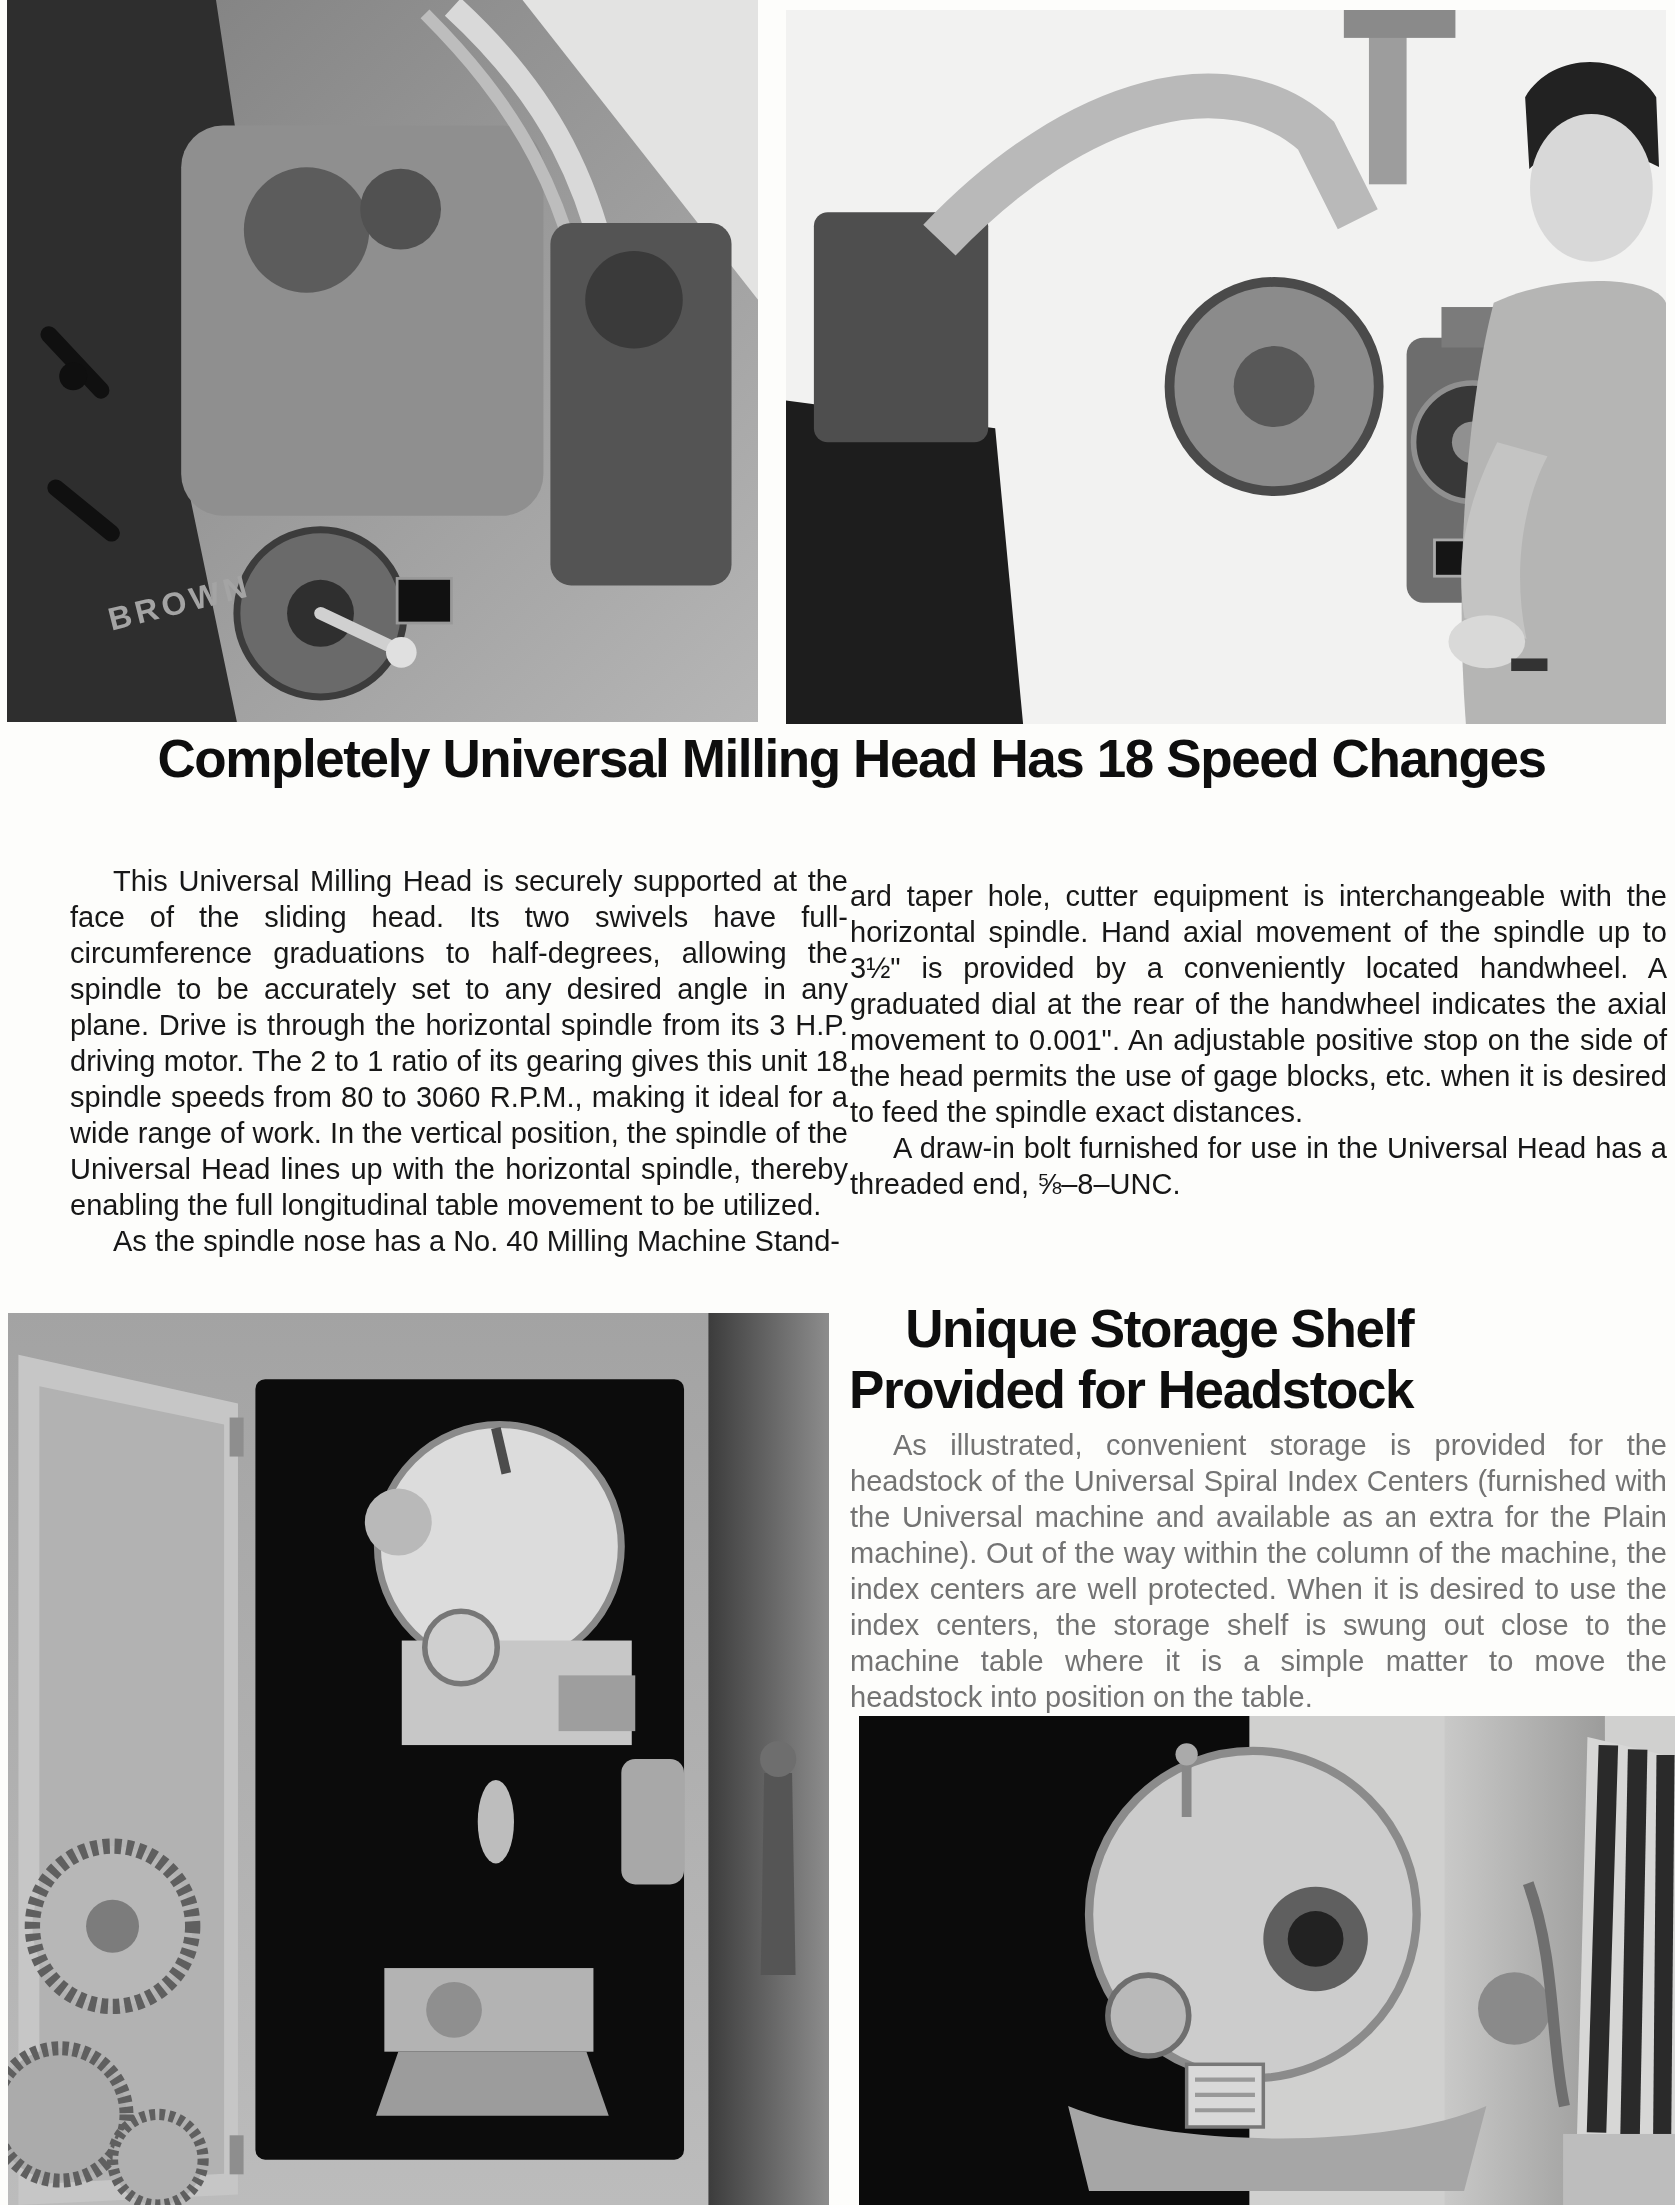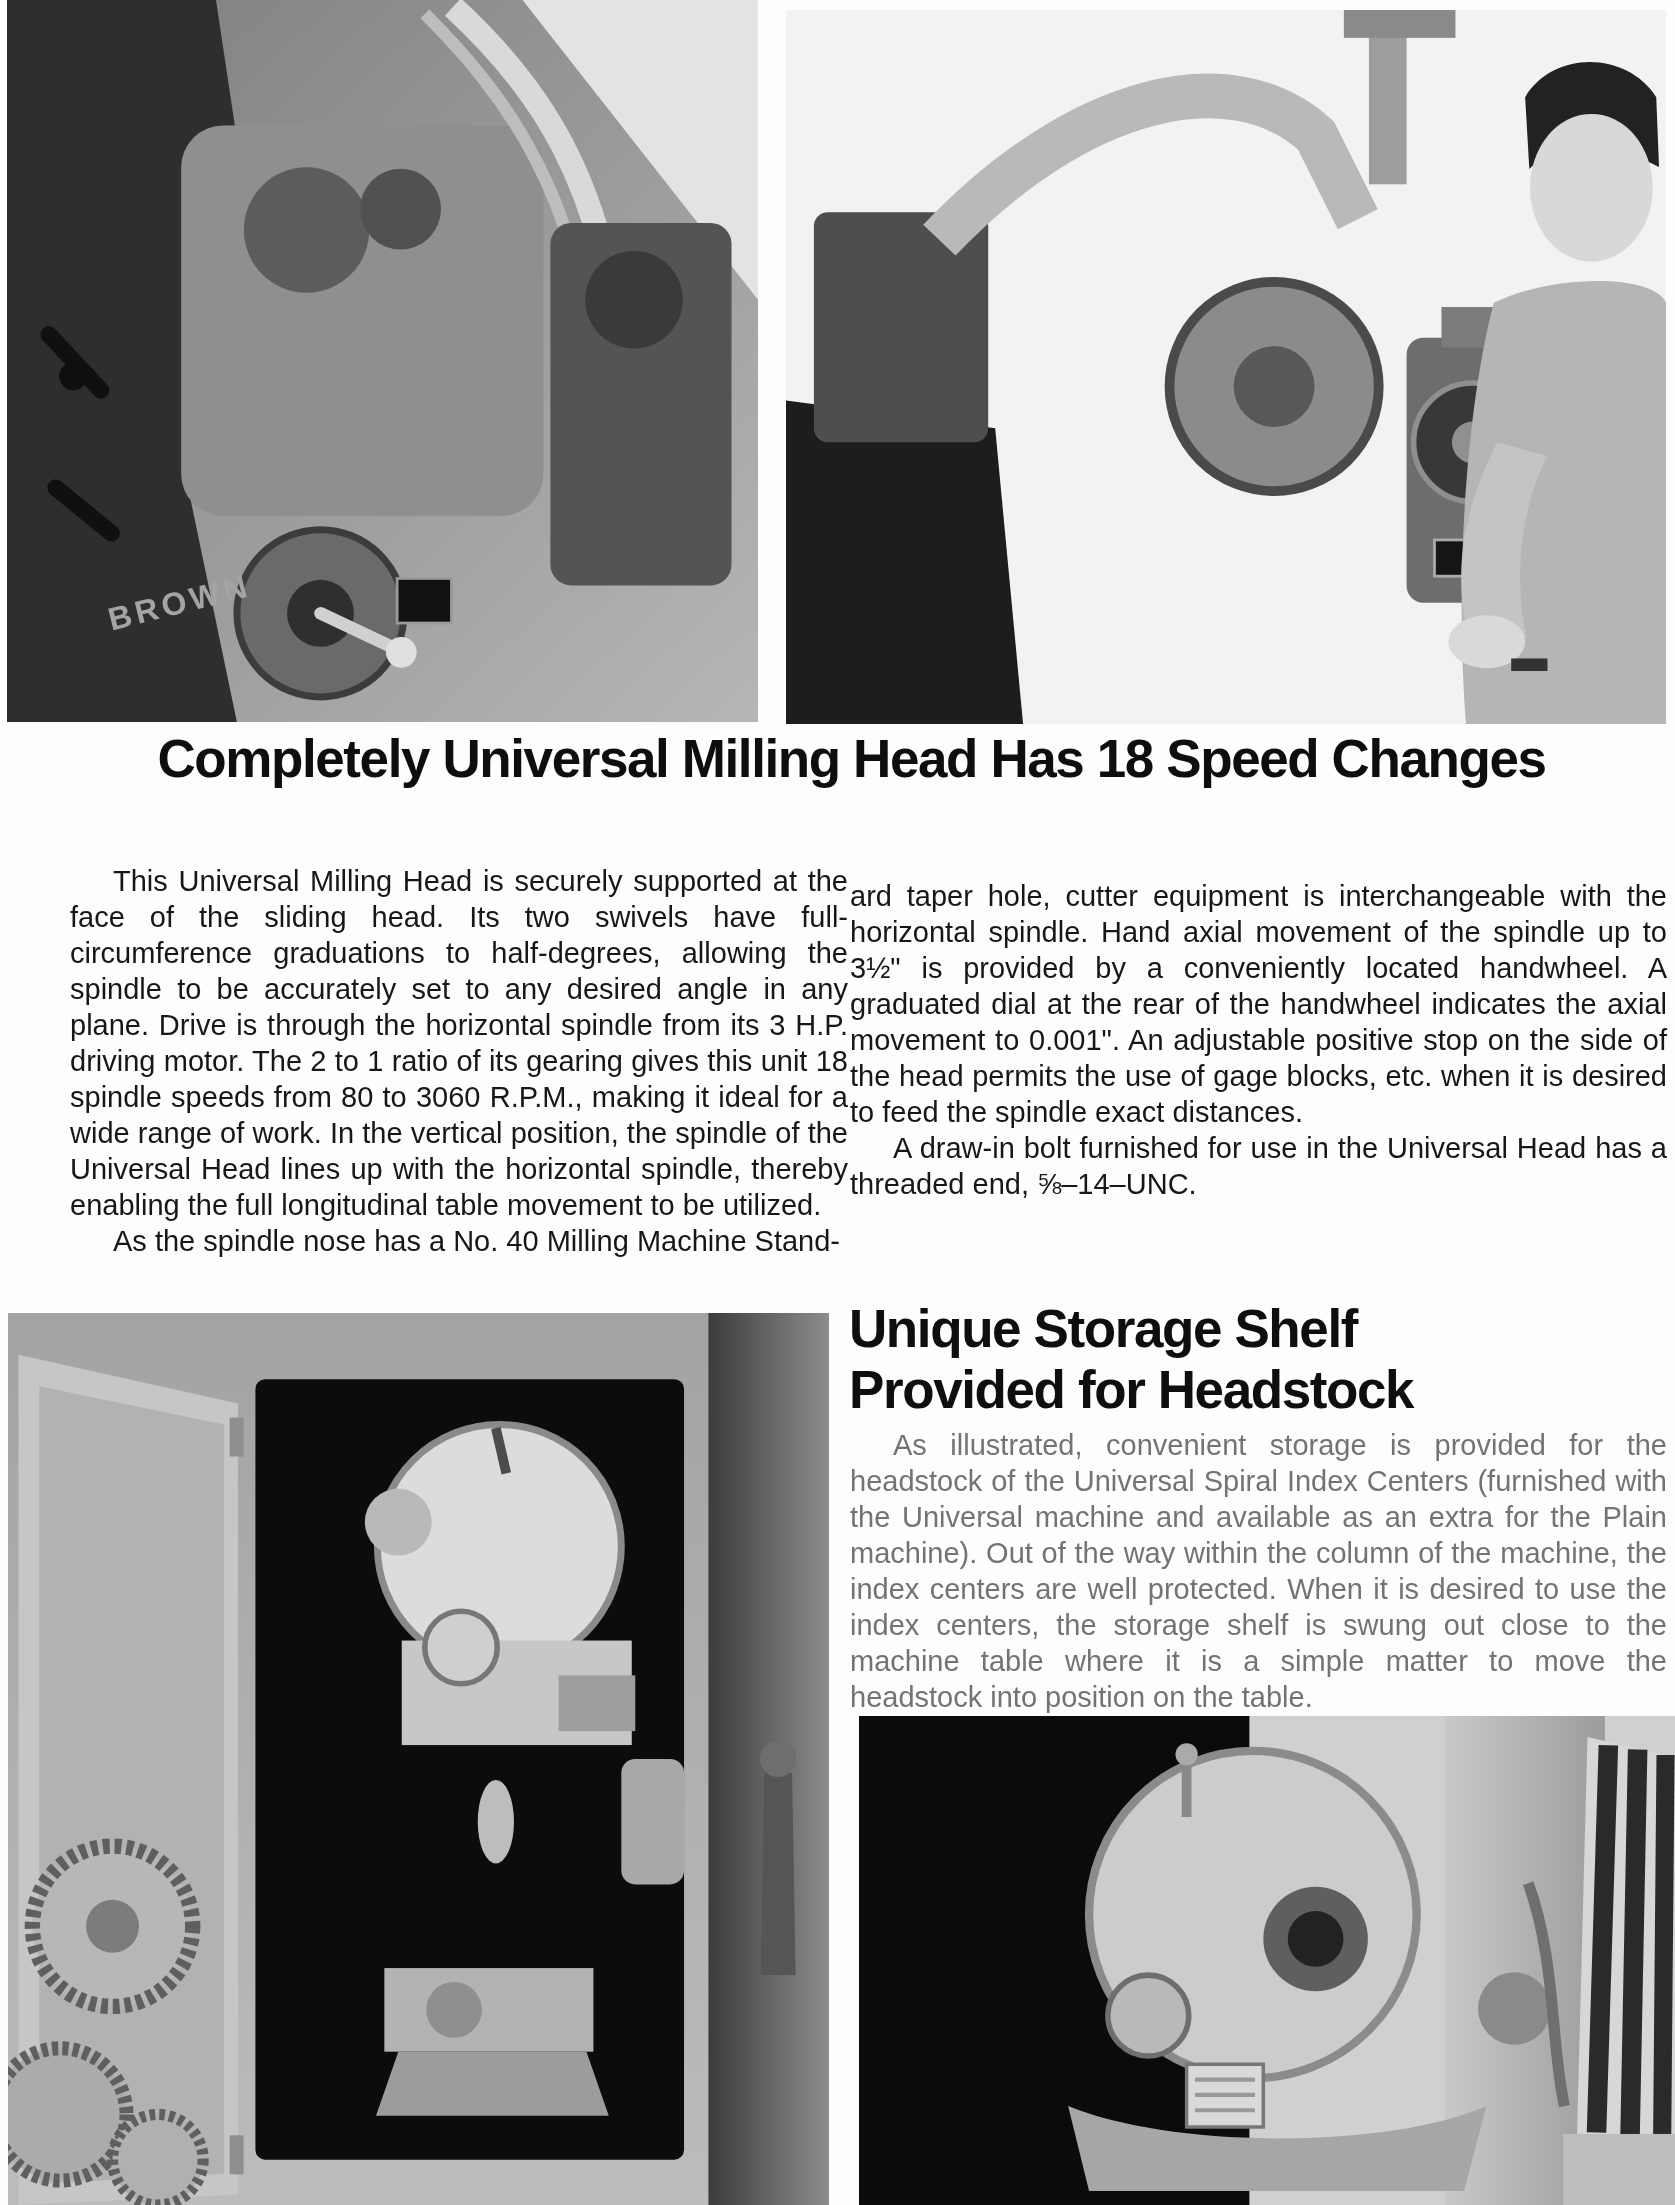--- a/index.html
+++ b/index.html
@@ -20,21 +20,21 @@
     text-align:justify;color:#171717;
   }
   .col-left{left:50px;width:778px;margin-left:20px;}
   .col-right{left:850px;width:817px;margin-top:15px;}
   .col p{margin:0;}
   .indent{text-indent:43px;}
   .headline-secondary{
     position:absolute;left:849px;top:1298px;text-align:left;
     font-weight:700;font-size:53px;line-height:61px;letter-spacing:-1.4px;color:#0e0e0e;
   }
-  .headline-secondary span{display:block;}
+  .headline-secondary span{display:block;text-align:right;}
   .storage-par{
     position:absolute;left:850px;top:1427px;width:817px;
     font-size:29px;line-height:36px;text-align:justify;color:#737373;
   }
   .storage-par p{margin:0;}
 </style>
 </head>
 <body>
 
 <div class="page">
@@ -98,21 +98,21 @@
     <span>Completely Universal Milling Head Has 18 Speed Changes</span>
   </div>
 
   <div class="col col-left">
     <p class="indent">This Universal Milling Head is securely supported at the face of the sliding head. Its two swivels have full-circumference graduations to half-degrees, allowing the spindle to be accurately set to any desired angle in any plane. Drive is through the horizontal spindle from its 3 H.P. driving motor. The 2 to 1 ratio of its gearing gives this unit 18 spindle speeds from 80 to 3060 R.P.M., making it ideal for a wide range of work. In the vertical position, the spindle of the Universal Head lines up with the horizontal spindle, thereby enabling the full longitudinal table movement to be utilized.</p>
     <p class="indent">As the spindle nose has a No. 40 Milling Machine Stand-</p>
   </div>
 
   <div class="col col-right">
     <p>ard taper hole, cutter equipment is interchangeable with the horizontal spindle. Hand axial movement of the spindle up to 3½" is provided by a conveniently located handwheel. A graduated dial at the rear of the handwheel indicates the axial movement to 0.001". An adjustable positive stop on the side of the head permits the use of gage blocks, etc. when it is desired to feed the spindle exact distances.</p>
-    <p class="indent">A draw-in bolt furnished for use in the Universal Head has a threaded end, ⅝–14–UNC.</p>
+    <p class="indent">A draw-in bolt furnished for use in the Universal Head has a threaded end, ⅝–8–UNC.</p>
   </div>
 
   <div class="headline-secondary">
     <span>Unique Storage Shelf</span>
     <span>Provided for Headstock</span>
   </div>
 
   <div class="storage-par">
     <p class="indent">As illustrated, convenient storage is provided for the headstock of the Universal Spiral Index Centers (furnished with the Universal machine and available as an extra for the Plain machine). Out of the way within the column of the machine, the index centers are well protected. When it is desired to use the index centers, the storage shelf is swung out close to the machine table where it is a simple matter to move the headstock into position on the table.</p>
   </div>

